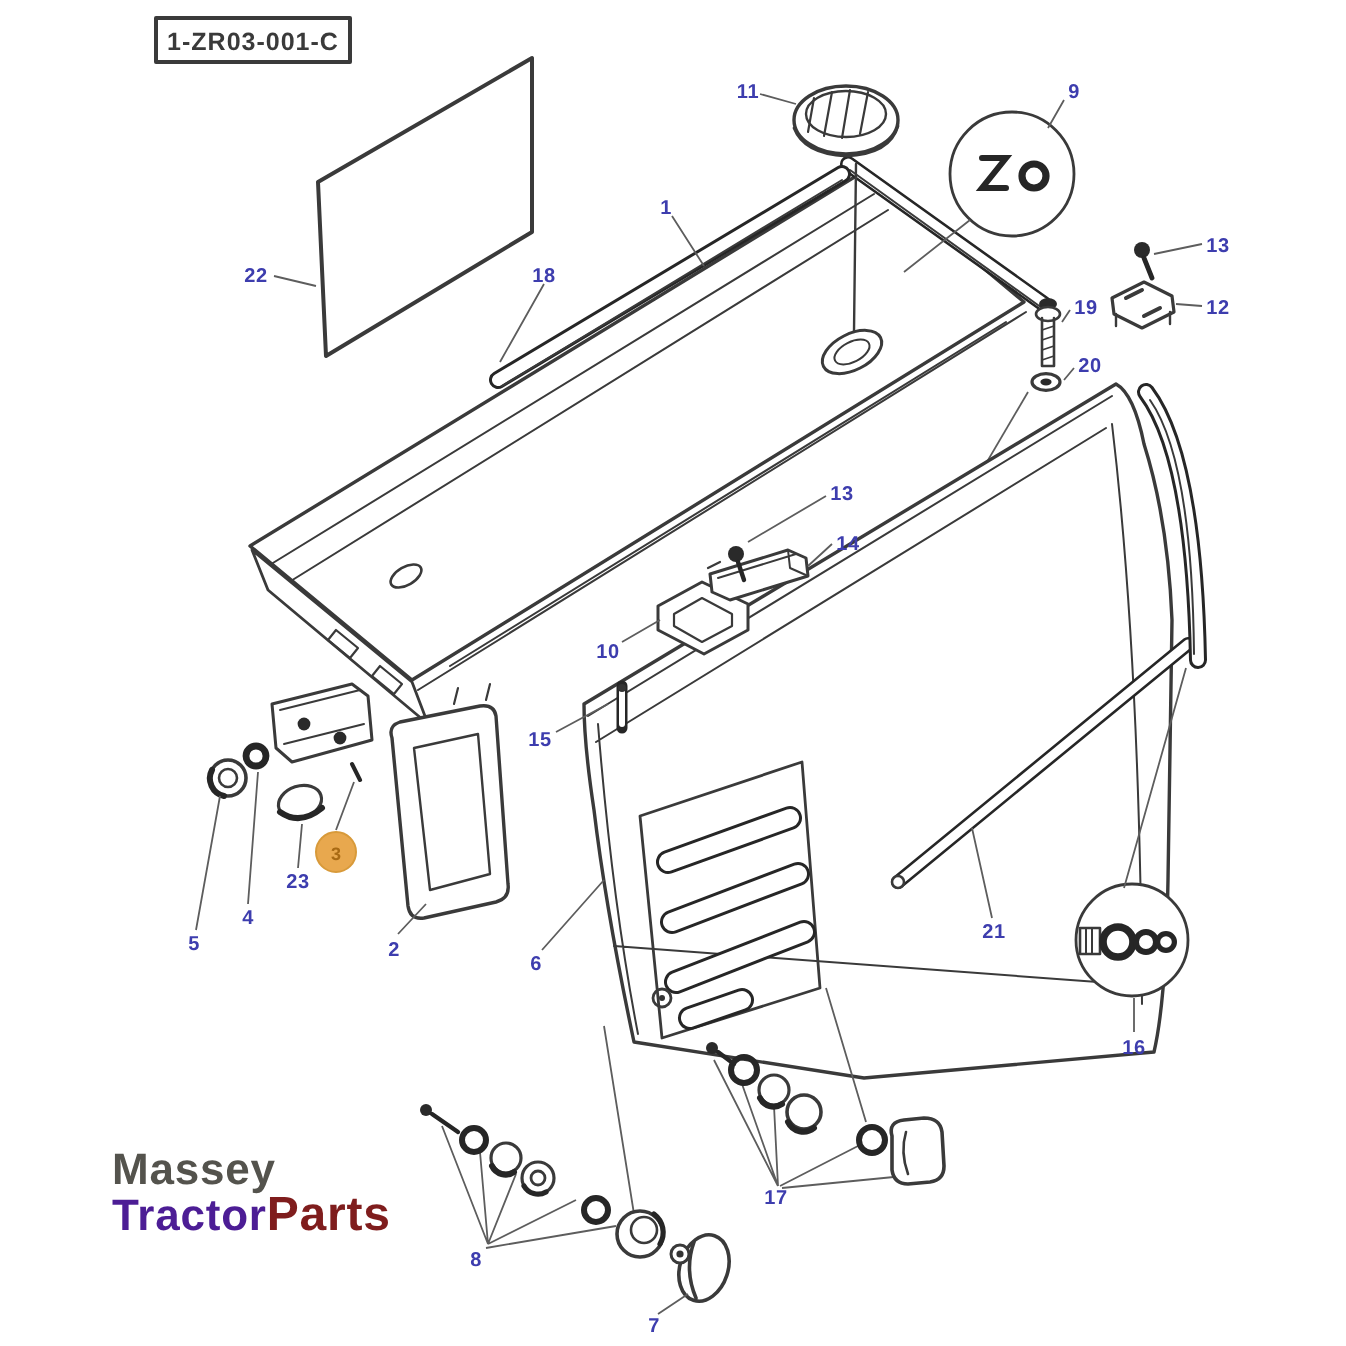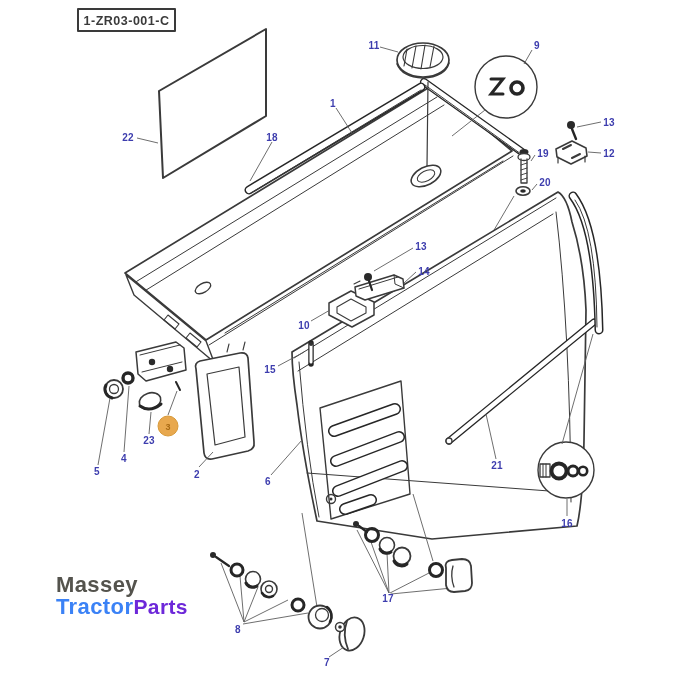--- a/index.html
+++ b/index.html
@@ -8,22 +8,22 @@
   svg{position:absolute;left:0;top:0;}
   .ln{stroke:#3a3a3a;fill:none;stroke-linejoin:round;stroke-linecap:round;}
   .fw{stroke:#3a3a3a;fill:#ffffff;stroke-linejoin:round;}
   .dk{stroke:#262626;fill:none;stroke-linecap:round;}
   .ld{stroke:#5d5d5d;stroke-width:0.9;fill:none;}
   .co{font:bold 10px "Liberation Sans",sans-serif;fill:#3d3dae;text-anchor:middle;letter-spacing:.3px;}
   .co3{font:bold 9px "Liberation Sans",sans-serif;fill:#a86a14;text-anchor:middle;}
   .doccode{font:bold 12.5px "Liberation Sans",sans-serif;fill:#3a3a3a;text-anchor:middle;letter-spacing:.5px;}
   .brand{position:absolute;left:56px;top:564px;font-weight:bold;line-height:1.0;letter-spacing:.4px;margin-top:10px;}
   .brand .w1{display:block;font-size:22px;color:#54534d;}
-  .brand .w2{font-size:22px;color:#3b82f6;}
-  .brand .w3{font-size:21px;color:#6d28d9;}
+  .brand .w2{font-size:22px;color:#4c1d95;}
+  .brand .w3{font-size:24px;color:#7f1d1d;}
 </style>
 </head>
 <body>
 
 <div id="stage">
 <svg width="673" height="673" viewBox="0 0 673 673">
 
   <g>
     <rect class="fw" x="78" y="9" width="97" height="22" stroke-width="2"></rect>
     <text class="doccode" x="126.5" y="25">1-ZR03-001-C</text>

